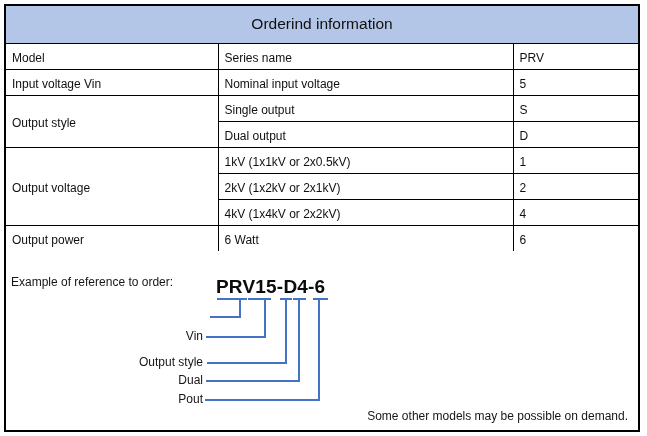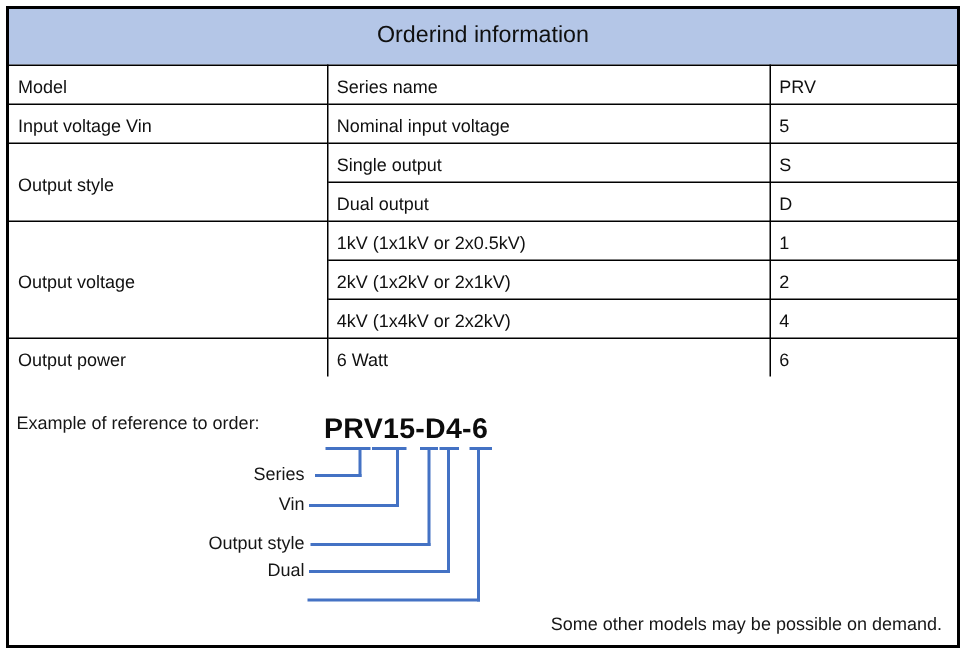--- a/index.html
+++ b/index.html
@@ -144,21 +144,21 @@
     <div class="code-underline u-style"></div>
     <div class="code-underline u-vout"></div>
     <div class="code-underline u-pout"></div>
 
     <div class="connector c-series"></div>
     <div class="connector c-vin"></div>
     <div class="connector c-style"></div>
     <div class="connector c-vout"></div>
     <div class="connector c-pout"></div>
 
-    <div class="callout-label l-series">Series</div>
     <div class="callout-label l-vin">Vin</div>
     <div class="callout-label l-style">Output style</div>
     <div class="callout-label l-vout">Dual</div>
+    <div class="callout-label l-pout">Pout</div>
 
     <div class="footnote">Some other models may be possible on demand.</div>
   </div>
 
 </div>
 
 </body></html>

